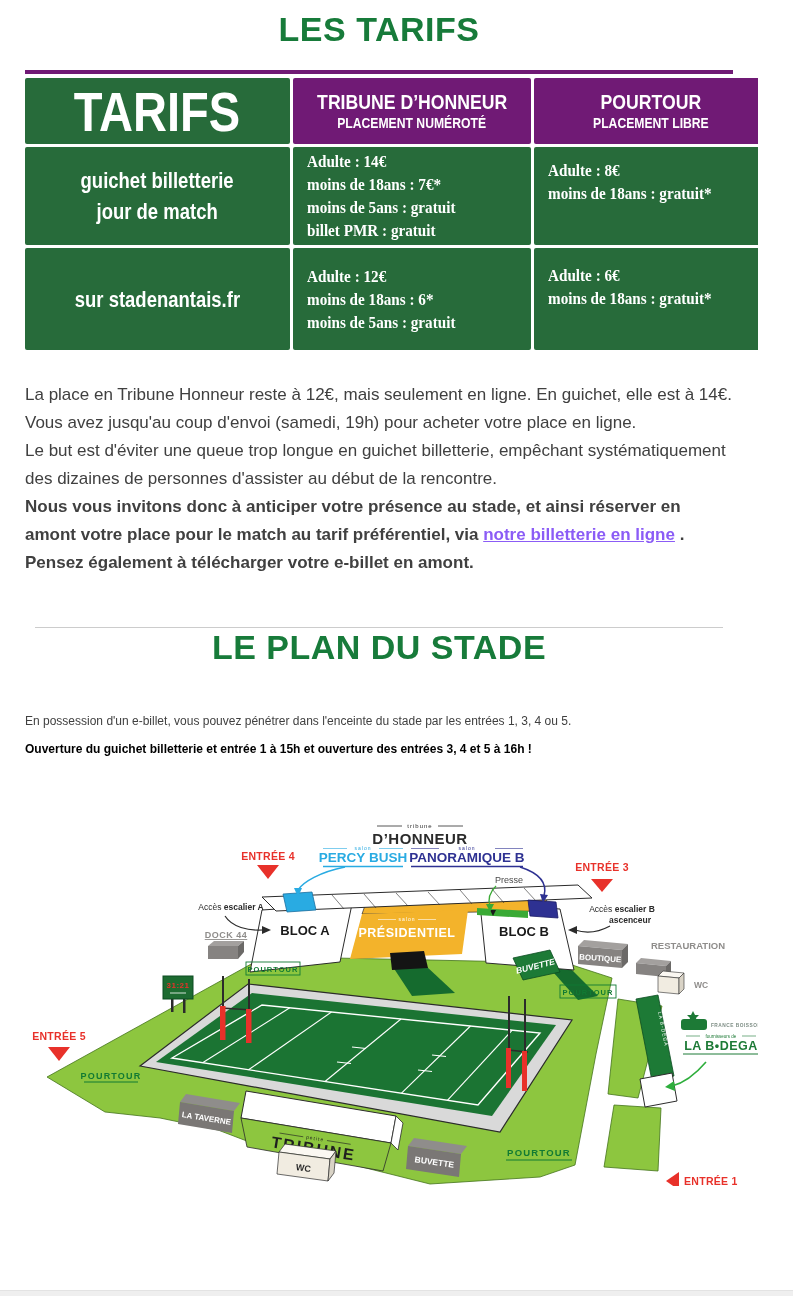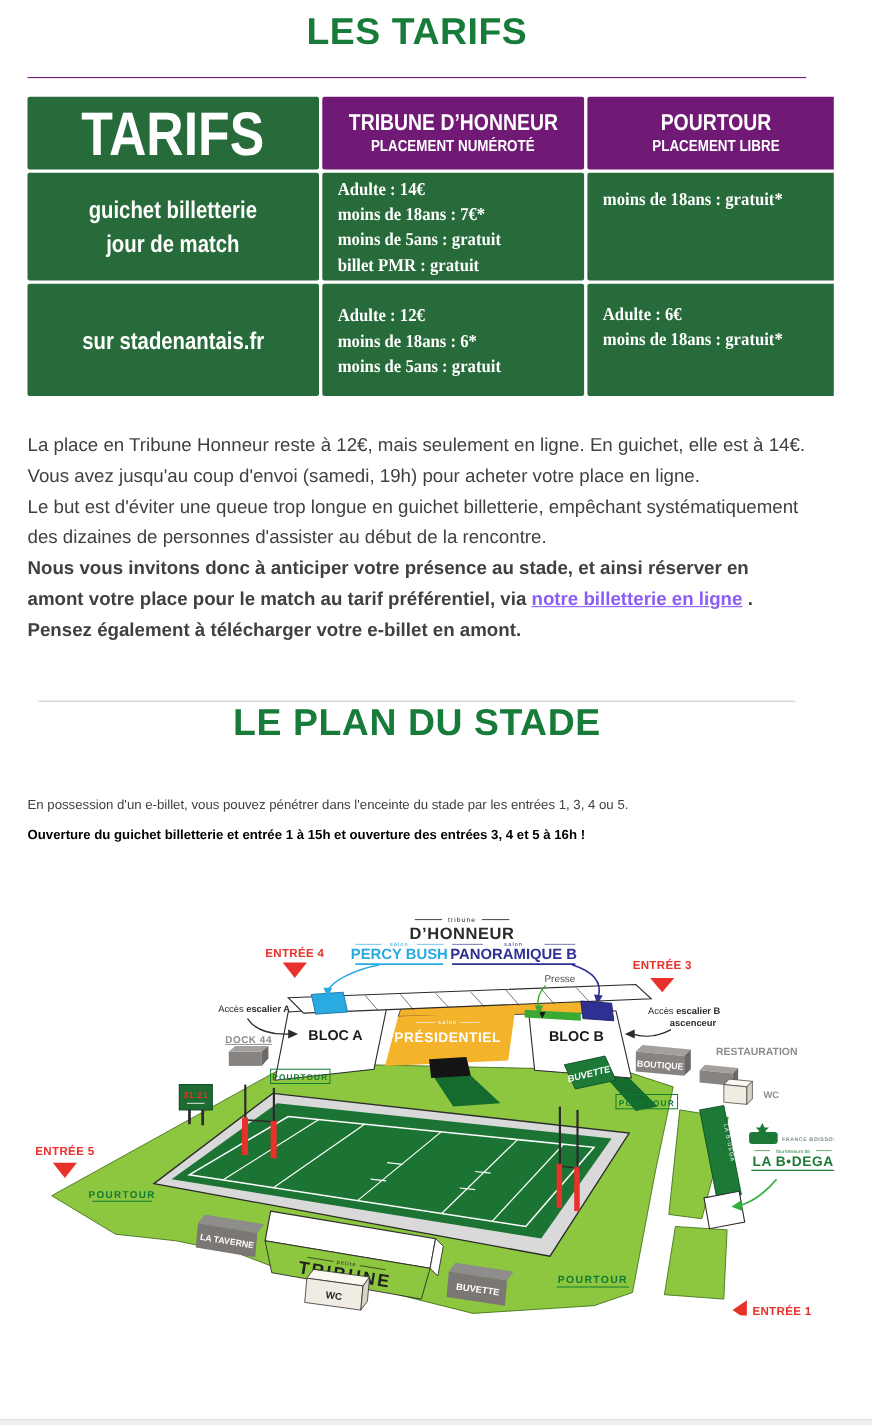--- a/index.html
+++ b/index.html
@@ -1,21 +1,21 @@
 <!DOCTYPE html>
 <html><head>
 <meta charset="utf-8">
 <style>
   html,body{margin:0;padding:0;background:#ffffff;}
   body{width:793px;font-family:"Liberation Sans",sans-serif;-webkit-font-smoothing:antialiased;}
   .card{position:relative;width:758px;height:1290px;background:#fff;overflow:hidden;}
   h1,h2{margin:0;text-align:center;font-weight:bold;color:#177b3a;font-size:34px;letter-spacing:.5px;}
   h1{padding-top:10px;}
   
-  .price-table{margin:21px 25px 0 25px;border-top:1px solid #701a75;padding-top:17px;
+  .price-table{margin:21px 25px 0 25px;border-top:4px solid #701a75;padding-top:4px;
     display:grid;grid-template-columns:265px 238px 234px;grid-template-rows:66px 98px 102px;gap:3px;}
   .cell{border-radius:2px;color:#fff;display:flex;flex-direction:column;justify-content:center;}
   .cell.green{background:#276b3a;}
   .cell.red{background:#701a75;}
   .cell.center{align-items:center;text-align:center;}
   .corner-label{font-size:56px;font-weight:bold;letter-spacing:0;}
   .cond{display:inline-block;transform:scaleX(.84);transform-origin:50% 50%;white-space:nowrap;}
   .condL{display:inline-block;transform:scaleX(.92);transform-origin:0 50%;white-space:nowrap;}
   .hdr-title{font-size:21px;font-weight:bold;line-height:24px;}
   .hdr-sub{font-size:14.5px;font-weight:bold;line-height:18px;}
@@ -65,20 +65,21 @@
     <div class="cell green">
       <div class="cell-lines">
         <div><span class="condL">Adulte : 14€</span></div>
         <div><span class="condL">moins de 18ans : 7€*</span></div>
         <div><span class="condL">moins de 5ans : gratuit</span></div>
         <div><span class="condL">billet PMR : gratuit</span></div>
       </div>
     </div>
     <div class="cell green" style="justify-content:flex-start;padding-top:12px;">
       <div class="cell-lines">
+        <div><span class="condL">Adulte : 8€</span></div>
         <div><span class="condL">moins de 18ans : gratuit*</span></div>
       </div>
     </div>
 
     <div class="cell green center">
       <span class="row-label cond">sur stadenantais.fr</span>
     </div>
     <div class="cell green">
       <div class="cell-lines">
         <div><span class="condL">Adulte : 12€</span></div>

